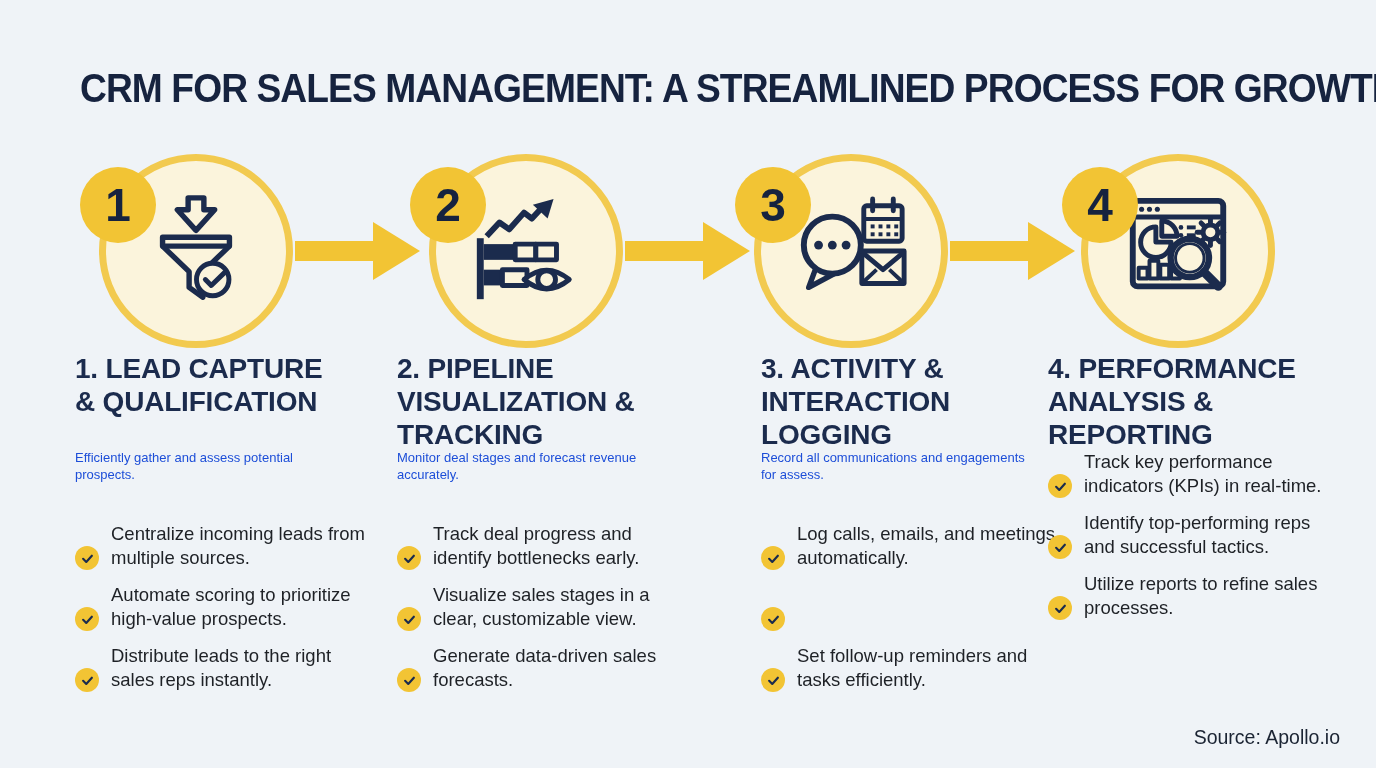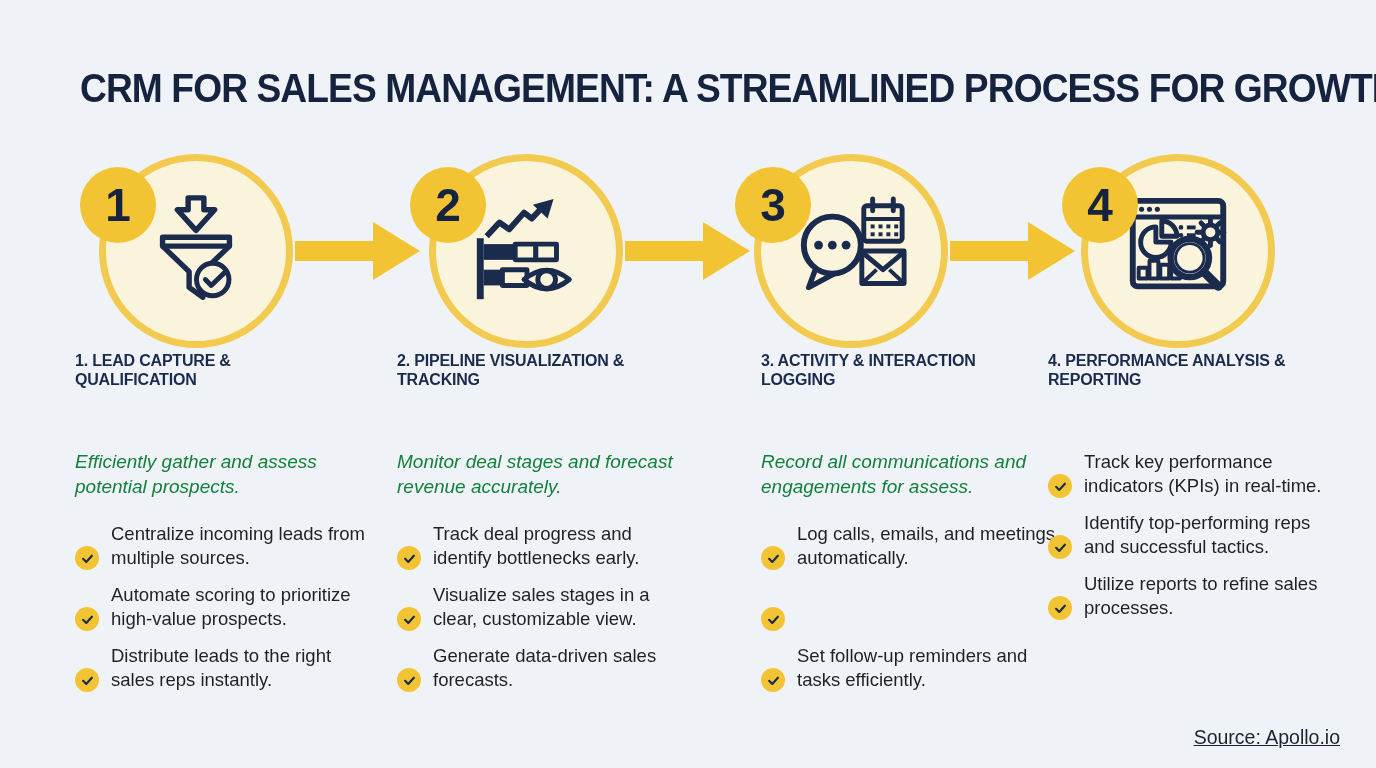--- a/index.html
+++ b/index.html
@@ -25,37 +25,37 @@
     position:absolute; left:-26px; top:6px; width:76px; height:76px;
     border-radius:50%; background:#F2C434; color:#16233F;
     font-size:46px; font-weight:bold;
     display:flex; align-items:center; justify-content:center;
   }
   .arrow { position:absolute; top:222px; }
   
   .col { position:absolute; top:352px; width:300px; }
   .col h2 {
     width:252px; height:98px;
-    font-size:16px; font-weight:bold; line-height:1.18;
+    font-size:28px; font-weight:bold; line-height:1.18;
     color:#1B2B4D; letter-spacing:-0.2px;
   }
   .col .desc {
     width:280px; height:72px;
-    font-size:19px; line-height:1.3; color:#15803d;font-style:italic;
+    font-size:13px; line-height:1.3; color:#1d4ed8;
   }
   .bullet { display:flex; gap:12px; margin-bottom:13px; min-height:48px;align-items:flex-end; }
   .check {
     flex:0 0 auto; width:24px; height:24px; border-radius:50%;
     background:#F2C434; display:flex; align-items:center; justify-content:center;
     margin-top:1px;
   }
   .bullet .btxt { width:262px; font-size:18.5px; line-height:1.3; color:#1E2126; }
   .source {
     position:absolute; right:36px; top:726px;
-    font-size:19.5px; color:#1B2433;text-decoration:underline;
+    font-size:19.5px; color:#1B2433;
   }
   
   .ic  { stroke:#1B2B4D; fill:none; stroke-linejoin:round; }
   .icf { fill:#1B2B4D; stroke:none; }
   .icc { fill:#FBF4DC; stroke:#1B2B4D; stroke-linejoin:round; }
 </style>
 </head>
 <body>
 
 <div class="canvas">

